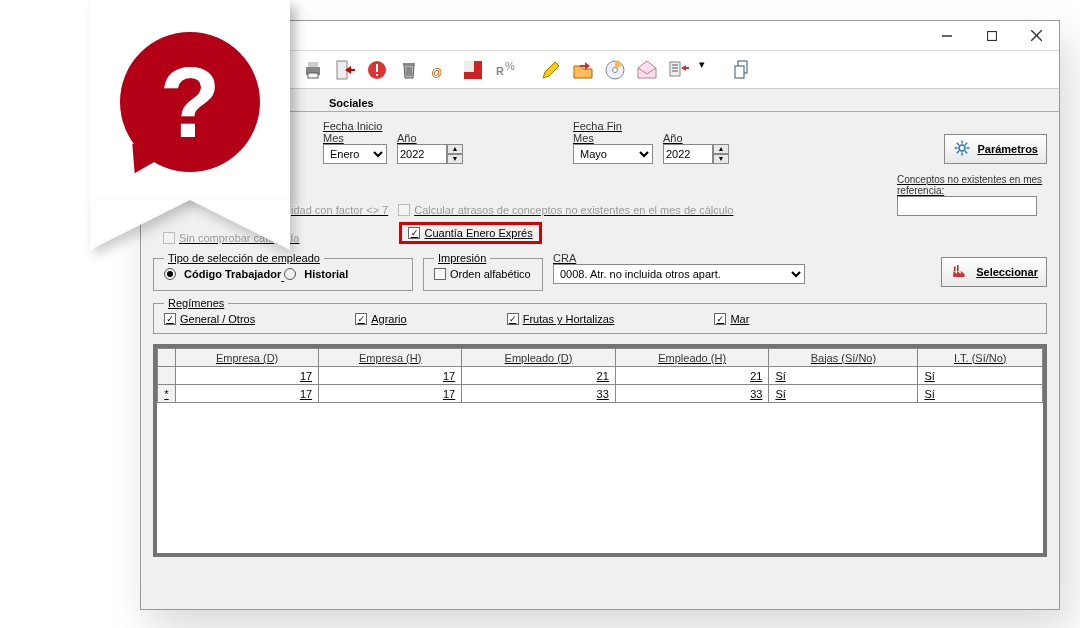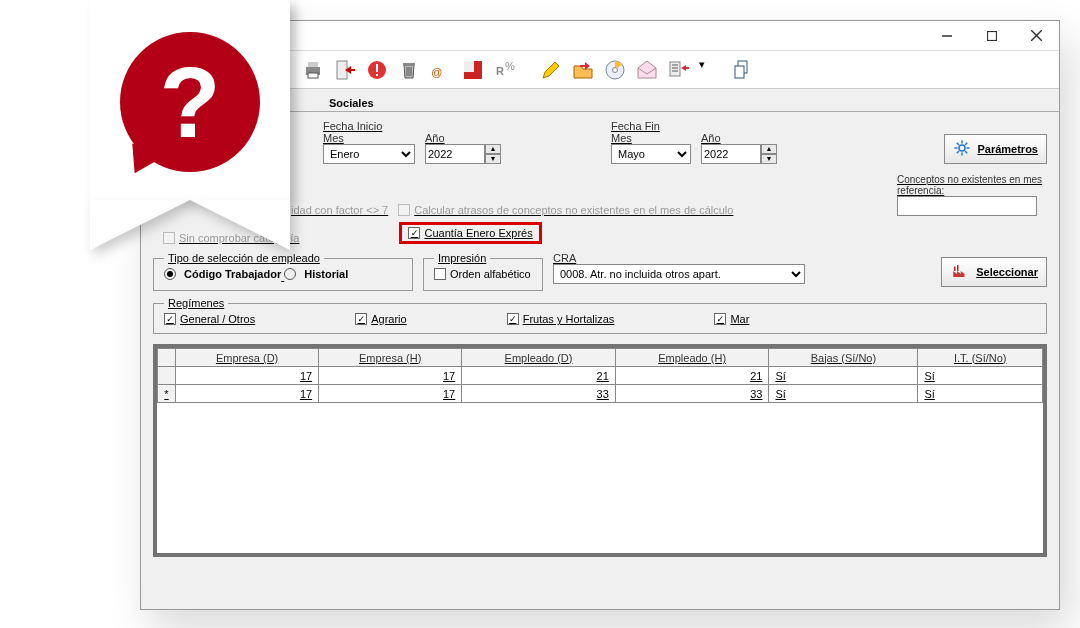--- a/index.html
+++ b/index.html
@@ -28,21 +28,21 @@
   .tabs { padding:6px 0 0 180px; border-bottom:1px solid #aaa; }
   .tab { display:inline-block; padding:2px 8px;font-weight:bold; }
   
   .content { padding:4px 12px 12px 12px; position:relative;text-decoration:underline; }
   
   .row { display:flex; align-items:flex-end; gap:30px; margin:4px 0; }
   select, input[type=text]{
     border:1px solid #888; background:#fff; height:20px; font-size:11px; padding:1px 2px;
   }
   .spin { display:inline-flex; }
-  .spin input{ width:60px; }
+  .spin input{ width:50px; }
   .spinbtn { width:16px; display:flex; flex-direction:column; }
   .spinbtn div{ height:10px; border:1px solid #888; background:#e8e8e8; font-size:7px; text-align:center; line-height:7px; }
   
   .lbl { color:#333; }
   .disabled { color:#9a9a9a; }
   
   fieldset{ border:1px solid #999; margin:0; padding:4px 10px 8px 10px; }
   legend{ padding:0 4px; }
   
   .params-btn, .select-btn {
@@ -188,21 +188,21 @@
     <div class="row" style="justify-content:flex-start; align-items:flex-end;">
       <div style="width:140px;">
         <select style="width:100px;"></select>
       </div>
       <div style="flex:0 0 auto;">
         <div class="lbl">Fecha Inicio</div>
         <div style="display:flex; gap:10px;">
           <div>
             <div class="lbl">Mes</div>
             <div class="combo">
-              <select style="width:92px;">
+              <select style="width:64px;">
                 <option class="highlighted" selected="">Enero</option>
               </select>
             </div>
           </div>
           <div>
             <div class="lbl">Año</div>
             <div class="spin">
               <input type="text" value="2022" style="">
               <div class="spinbtn">
                   <div>▲</div>

